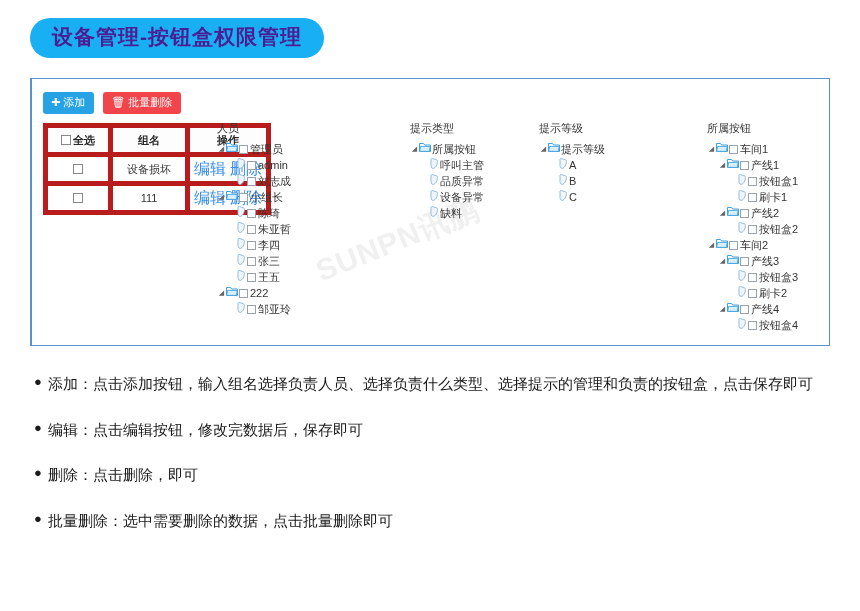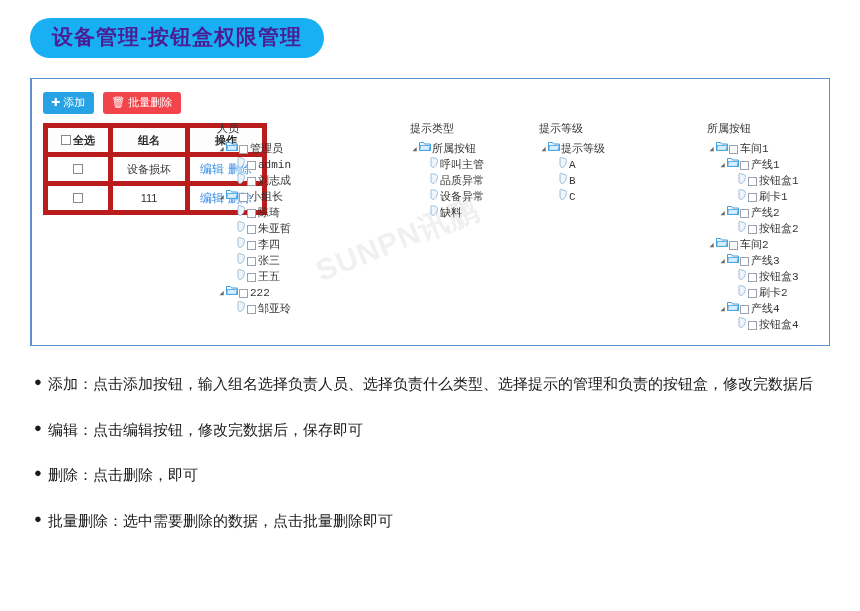--- a/index.html
+++ b/index.html
@@ -124,21 +124,21 @@
     background: #fff;
     vertical-align: -1px;
     box-sizing: border-box;
     cursor: pointer;
   }
   .th-inner { display: inline-flex; align-items: center; gap: 2px; }
   .lnk {
     color: #3a8ee6;
     text-decoration: none;
     cursor: pointer;
-    font-size: 12px;
+    font-size: 16px;
   }
   .lnk + .lnk { margin-left: 4px; }
 
   
   .tree-col { position: absolute; top: 42px; }
   .tree-col.c1 { left: 185px; }
   .tree-col.c2 { left: 378px; }
   .tree-col.c3 { left: 507px; }
   .tree-col.c4 { left: 675px; }
 
@@ -148,21 +148,20 @@
     margin-bottom: 5px;
     white-space: nowrap;
   }
   .tree { font-size: 11px; color: #333; }
   .node {
     display: flex;
     align-items: center;
     height: 16px;
     white-space: nowrap;
     line-height: 16px;
-    font-family: Liberation Mono, monospace;
   }
   .node .arrow {
     width: 9px;
     font-size: 7px;
     color: #666;
     flex: 0 0 9px;
     text-align: center;
     cursor: pointer;
   }
   .node .arrow.blank { color: transparent; cursor: default; }
@@ -542,21 +541,21 @@
           <span class="lbl">按钮盒4</span>
         </div>
       </div>
   </div>
 
 </div>
 
 <div class="notes" id="notes-list">
     <div class="note">
       <span class="dot">●</span>
-      <span class="txt">添加：点击添加按钮，输入组名选择负责人员、选择负责什么类型、选择提示的管理和负责的按钮盒，修改完数据后</span>
+      <span class="txt">添加：点击添加按钮，输入组名选择负责人员、选择负责什么类型、选择提示的管理和负责的按钮盒，点击保存即可</span>
     </div>
     <div class="note">
       <span class="dot">●</span>
       <span class="txt">编辑：点击编辑按钮，修改完数据后，保存即可</span>
     </div>
     <div class="note">
       <span class="dot">●</span>
       <span class="txt">删除：点击删除，即可</span>
     </div>
     <div class="note">

